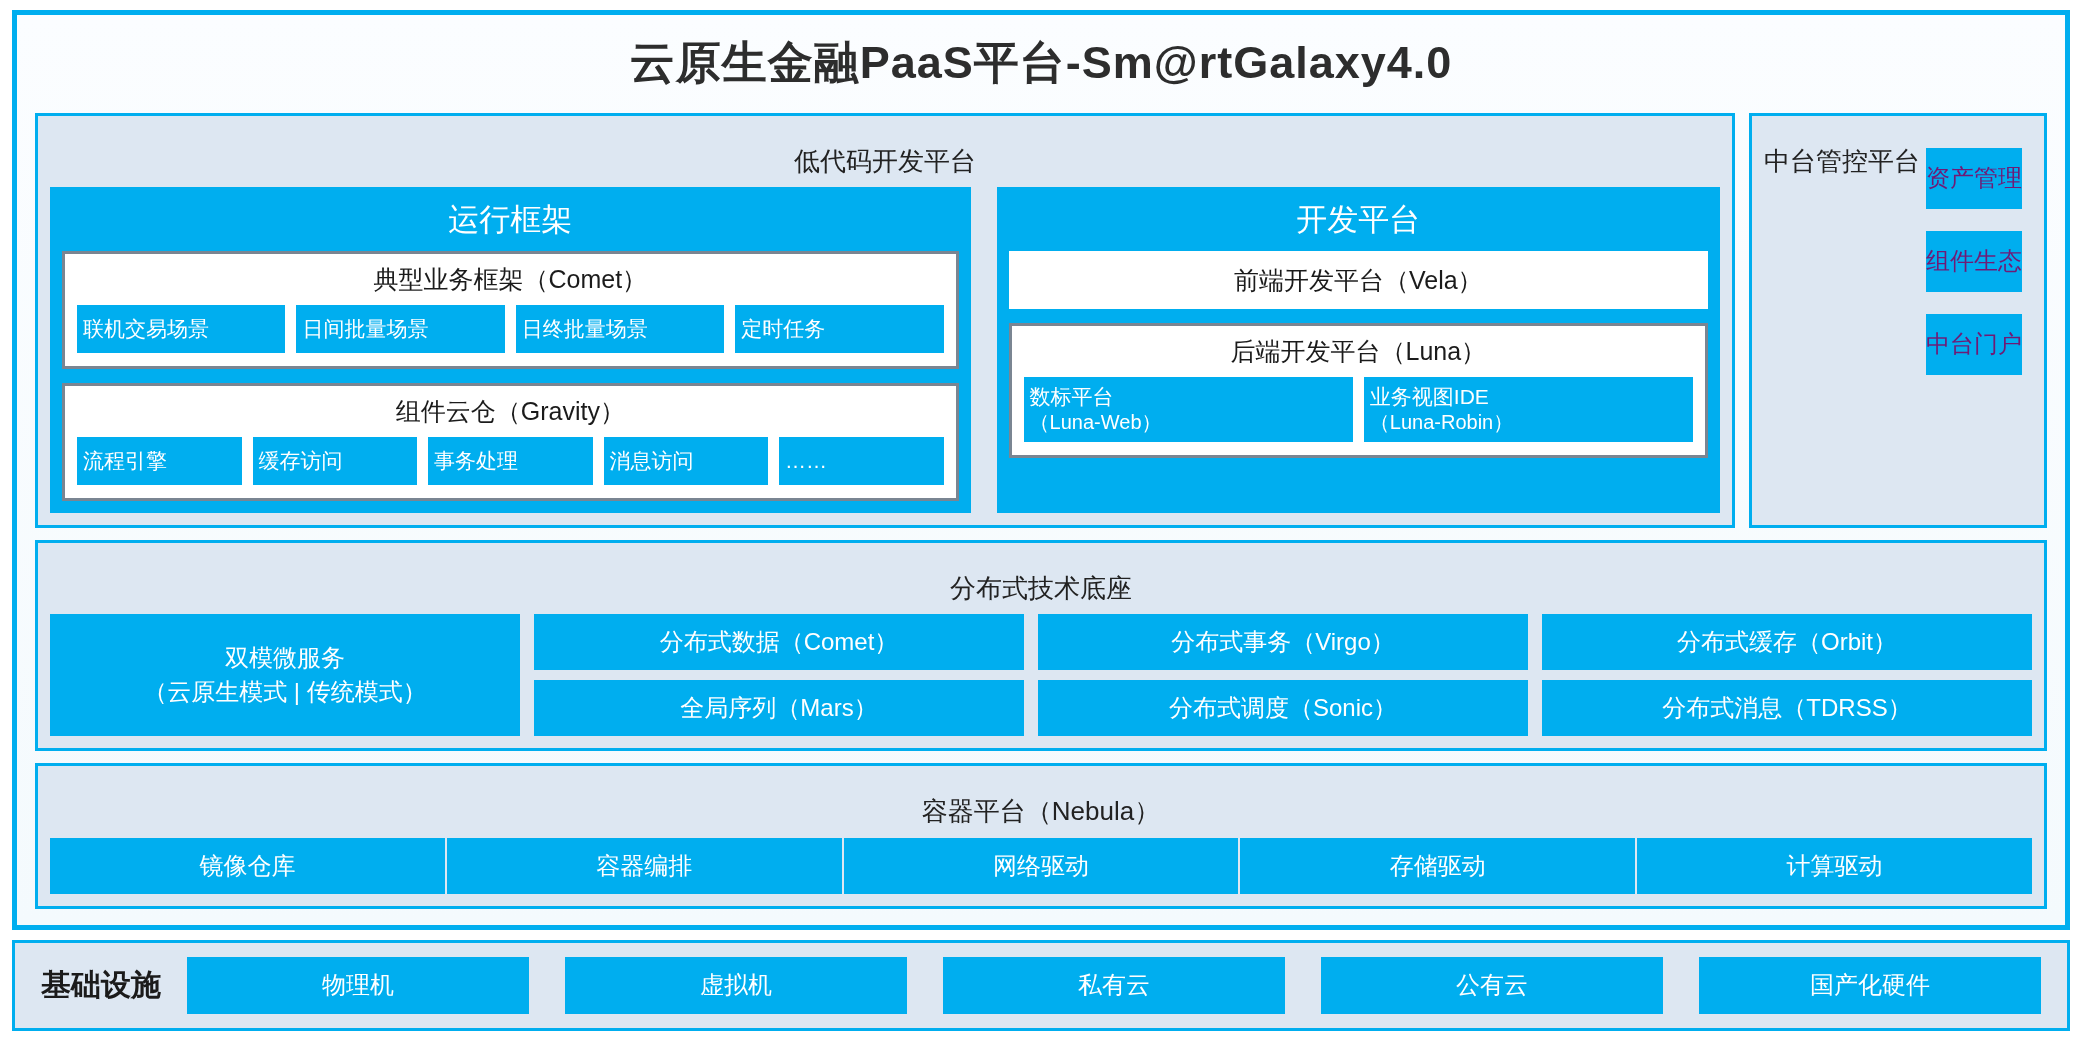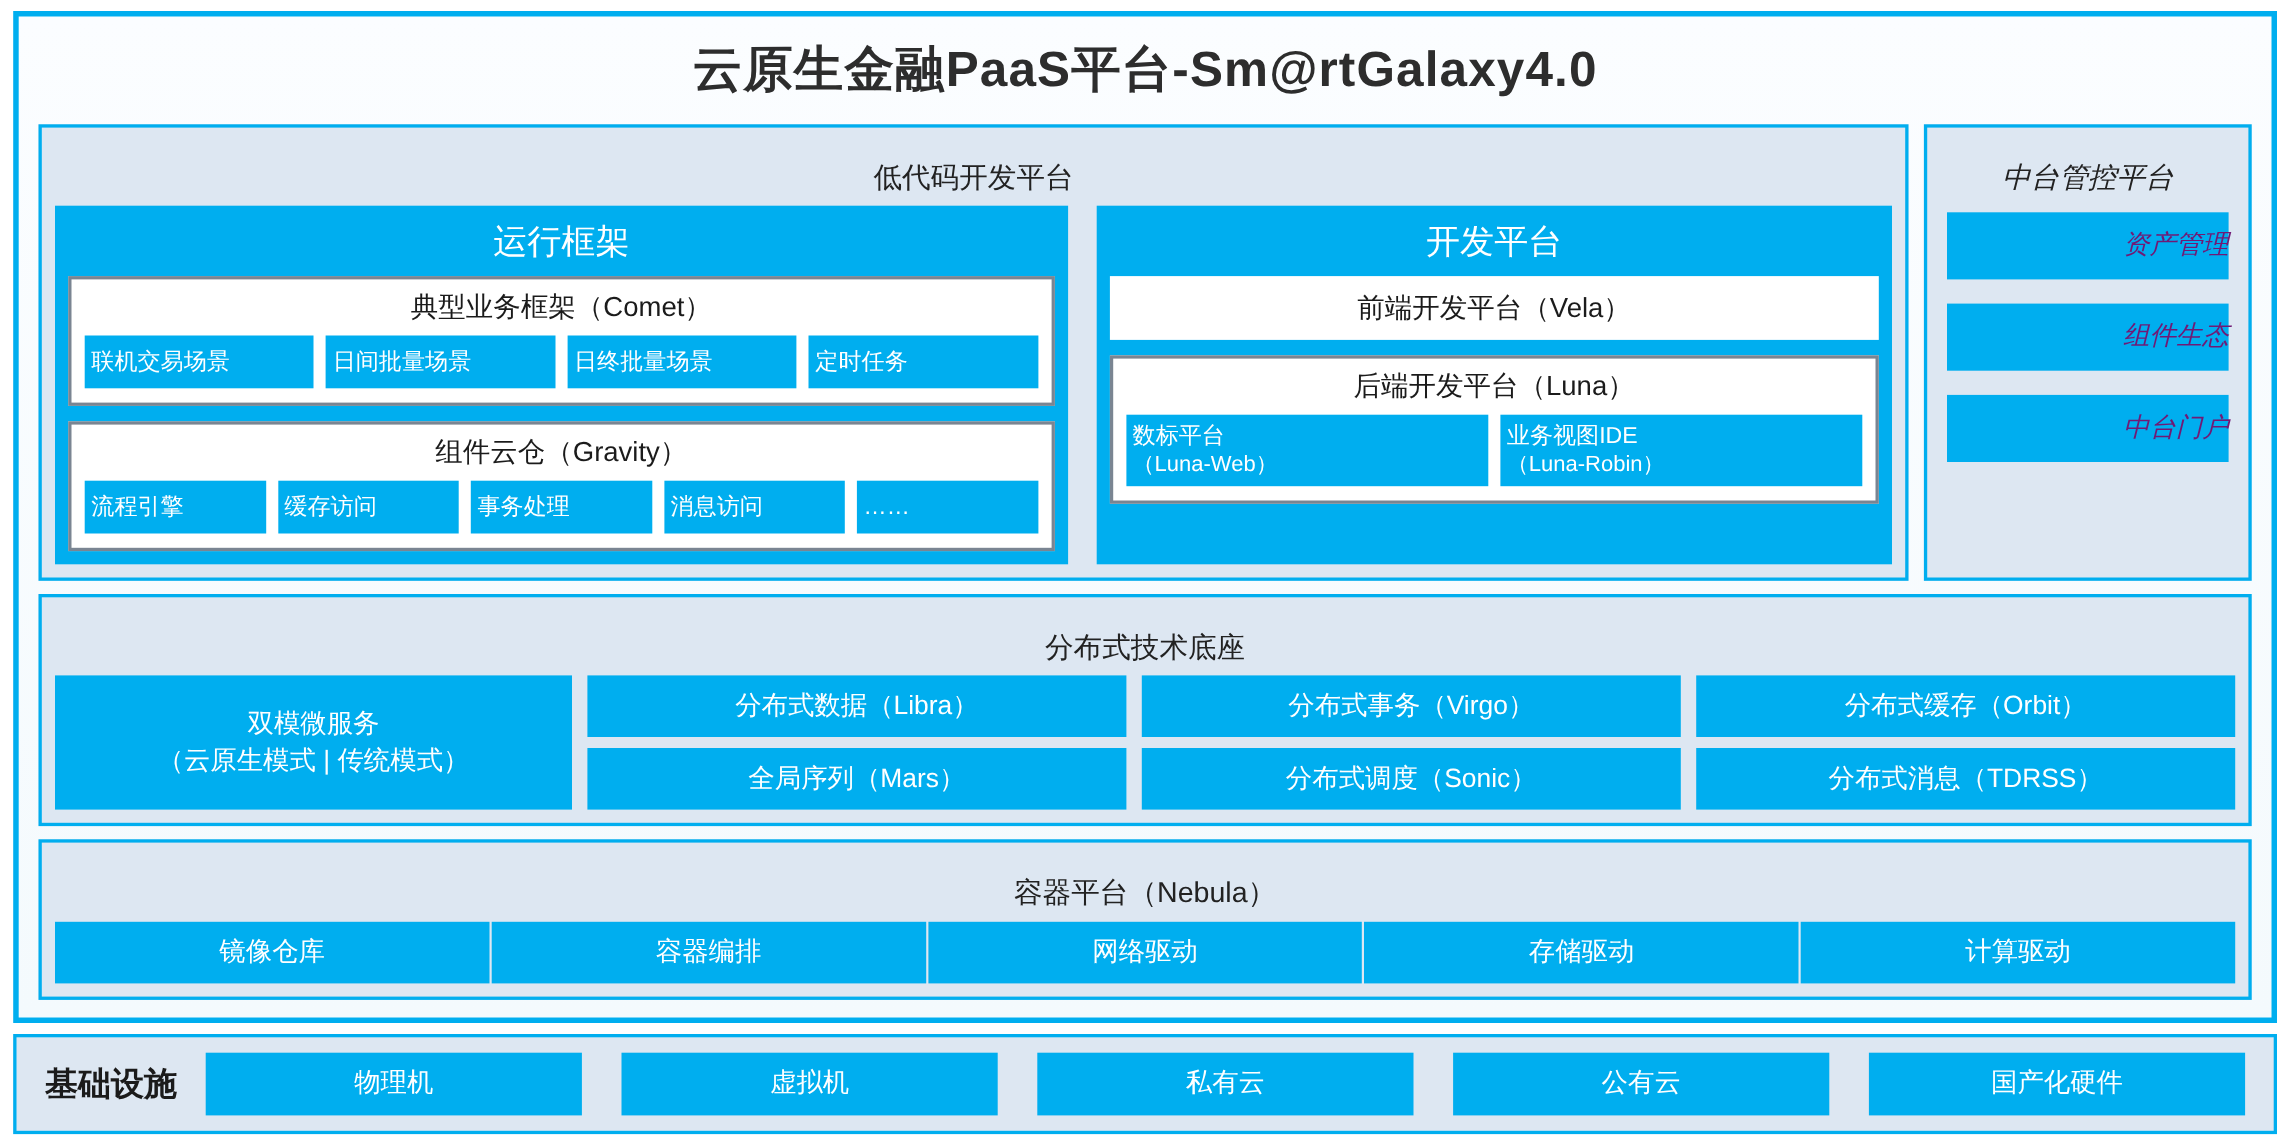--- a/index.html
+++ b/index.html
@@ -56,21 +56,21 @@
     line-height: 1.2;
   }
 
   
   .upper-row {
     display: flex;
     gap: 14px;
     align-items: stretch;
   }
   .lowcode-panel { flex: 1 1 auto; display: flex; flex-direction: column; }
-  .midoffice-panel { width: 298px; display: flex; flex-direction: column; font-style: italic; }
+  .midoffice-panel { width: 298px; display: flex; flex-direction: row; }
 
   .lowcode-body {
     display: flex;
     gap: 26px;
     flex: 1 1 auto;
     align-items: stretch;
   }
 
   .blue-block {
     background: #00AEEF;
@@ -283,21 +283,21 @@
       <div class="tech-grid">
 
         <div class="tech-col-wide">
           <div class="tech-box wide">
             <span>双模微服务</span>
             <span>（云原生模式 | 传统模式）</span>
           </div>
         </div>
 
         <div class="tech-col">
-          <div class="tech-box">分布式数据（Libra）</div>
+          <div class="tech-box">分布式数据（Comet）</div>
           <div class="tech-box">全局序列（Mars）</div>
         </div>
 
         <div class="tech-col">
           <div class="tech-box">分布式事务（Virgo）</div>
           <div class="tech-box">分布式调度（Sonic）</div>
         </div>
 
         <div class="tech-col">
           <div class="tech-box">分布式缓存（Orbit）</div>

